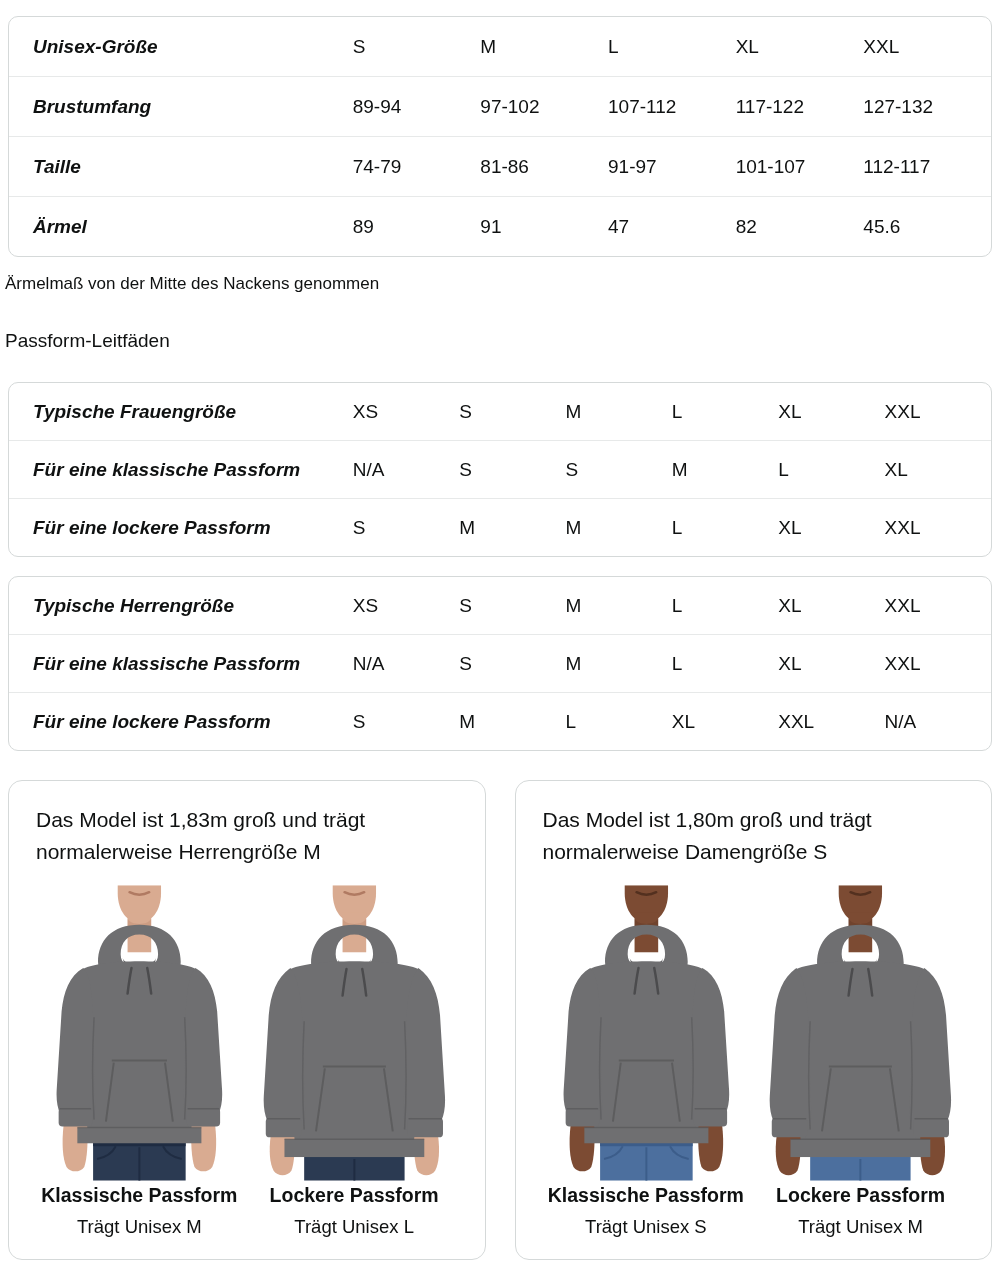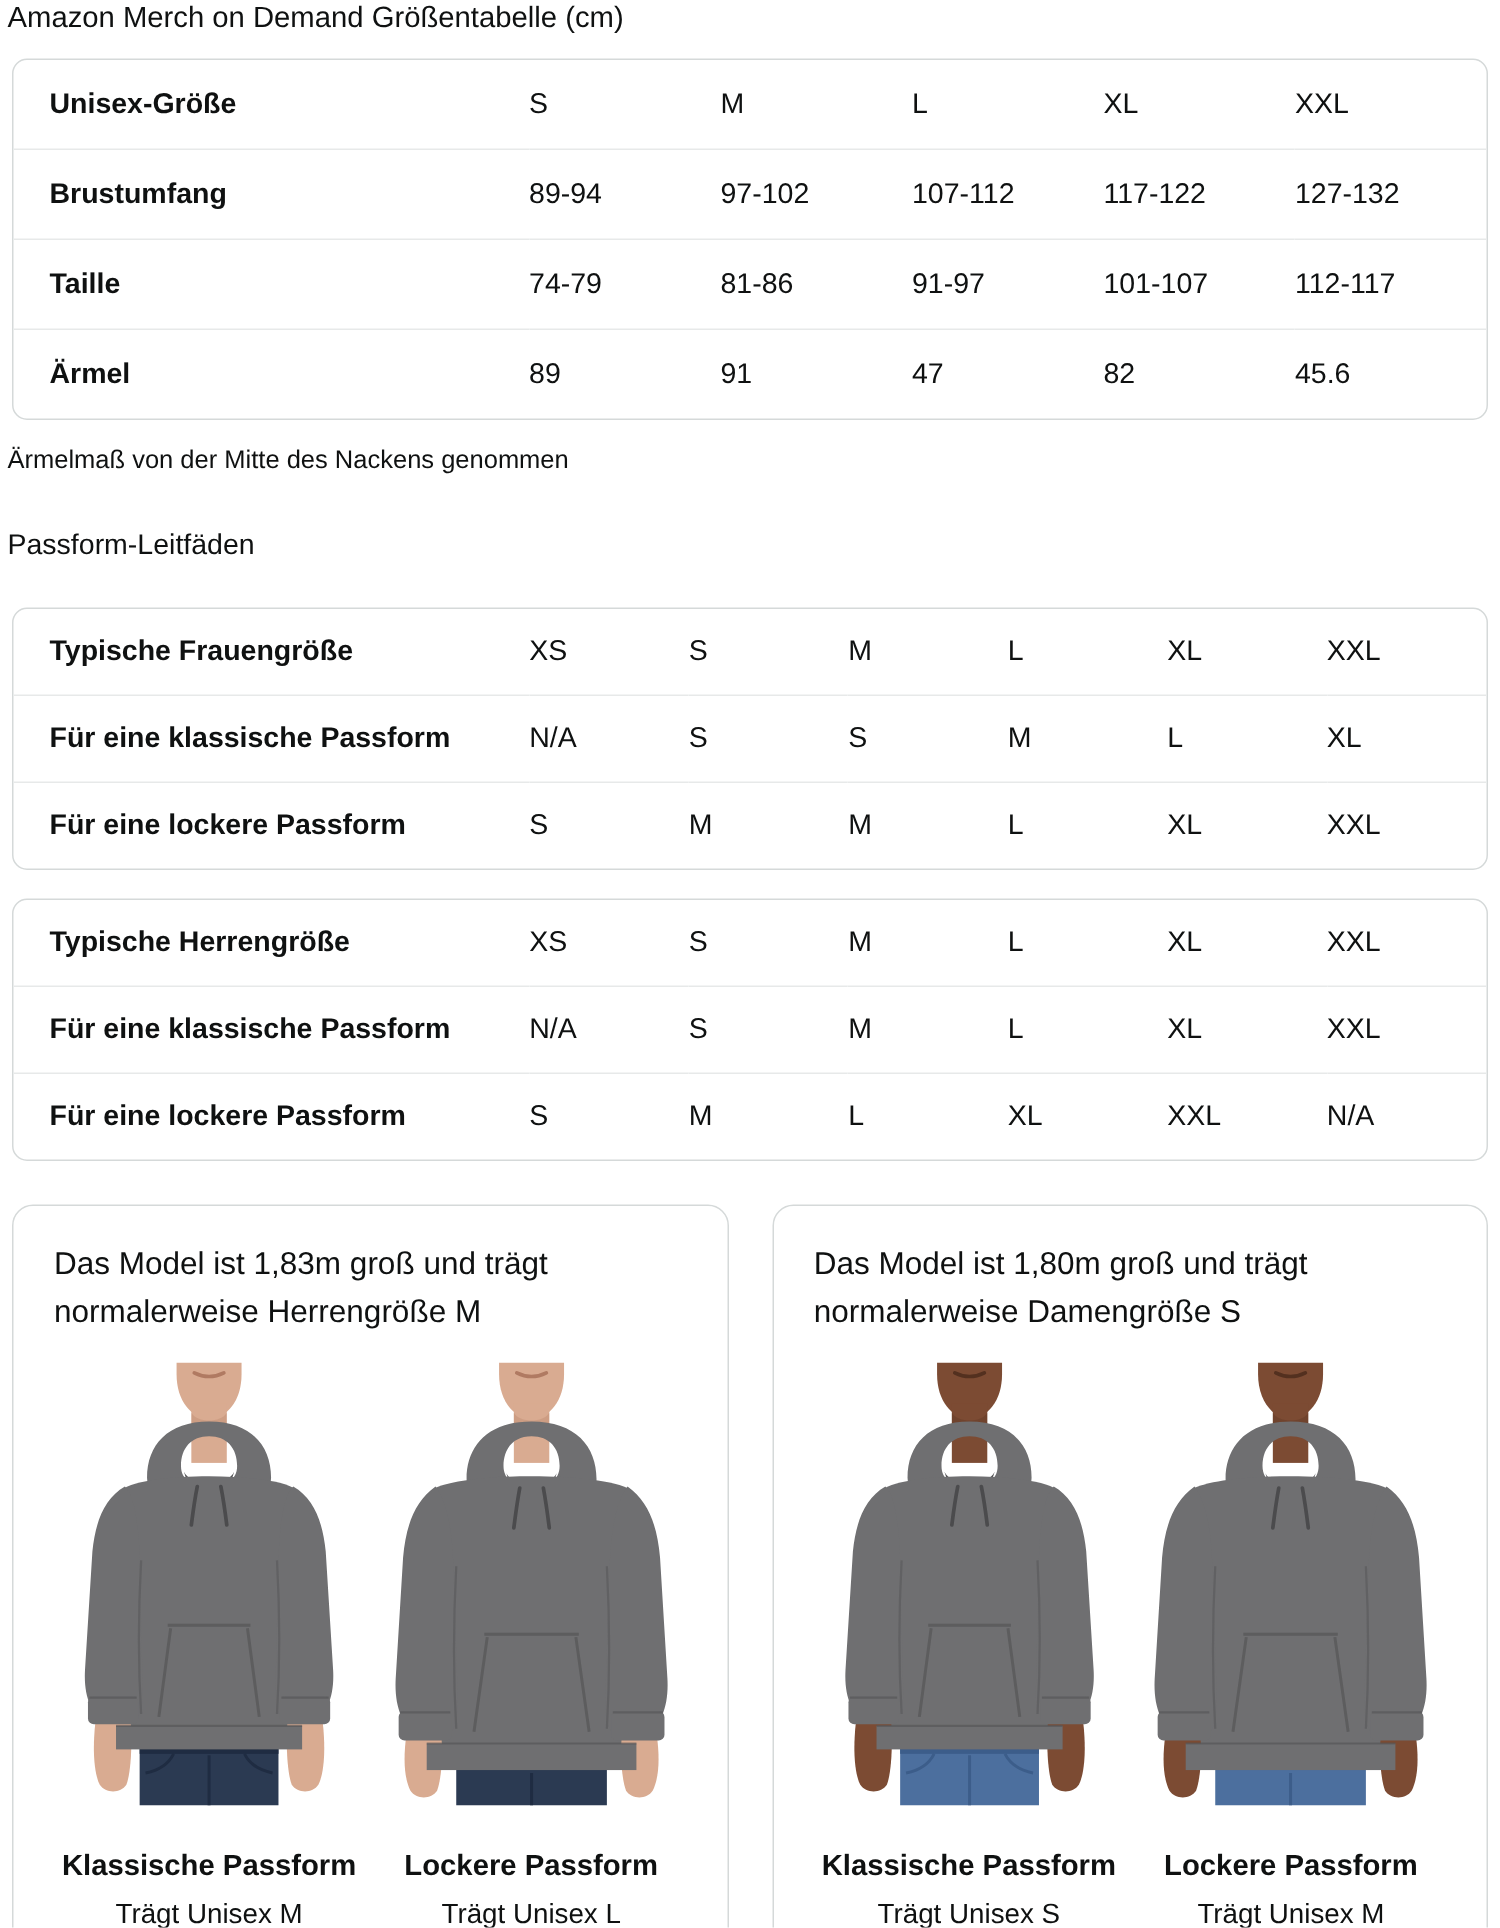--- a/index.html
+++ b/index.html
@@ -27,21 +27,21 @@
     border-radius:10px;
     overflow:hidden;
     background:#fff;
   }
   .tbl{width:100%;border-collapse:collapse;table-layout:fixed;}
   .tbl th,.tbl td{
     text-align:left;vertical-align:middle;
     font-size:19px;line-height:23px;
     padding:18px 4px 18px 0;
   }
-  .tbl th{font-weight:700;padding-left:24px;}
+  .tbl th{font-weight:700;padding-left:24px;font-style:italic;}
   .tbl tr+tr th,.tbl tr+tr td{border-top:1px solid var(--divider);}
   .tbl--fit th,.tbl--fit td{padding-top:17px;padding-bottom:17px;}
   .tbl col.c-label{width:35%;}
   .tbl--size col.c-val{width:13%;}
   .tbl--fit col.c-val{width:10.83%;}
 
   .t1{margin-top:15px;}
   .note{font-size:17px;line-height:19px;margin:17px 0 0 -3px;}
   .section-heading{font-size:19px;font-weight:400;line-height:22px;margin:37px 0 0 -3px;}
   .t2{margin-top:19px;}
@@ -52,21 +52,21 @@
     flex:1 1 0;
     border:1px solid var(--border);
     border-radius:14px;
     background:#fff;
     padding:23px 27px 22px 27px;
   }
   .model-desc{font-size:21px;line-height:32px;margin:0;}
   .figures{display:flex;gap:8px;margin-top:15px;}
   .figure{flex:1 1 0;margin:0;text-align:center;}
   .model-svg{display:block;width:100%;height:300px;}
-  .fit-label{font-size:19.5px;font-weight:700;line-height:22px;margin-top:27px;}
+  .fit-label{font-size:19.5px;font-weight:700;line-height:22px;margin-top:1px;}
   .size-label{font-size:18.5px;line-height:21px;margin-top:10px;}
 
   
   .fig-male{
     --skin:var(--skin-light);--shade:var(--skin-light-shade);
     --jeans:var(--jeans-dark);--jeans2:var(--jeans-dark-2);
   }
   .fig-female{
     --skin:var(--skin-dark);--shade:var(--skin-dark-shade);
     --jeans:var(--jeans-light);--jeans2:var(--jeans-light-2);
@@ -128,21 +128,20 @@
       <path d="M34,258 H176" stroke="var(--hoodie-gray-dark)" stroke-width="1.5" opacity="0.6"></path>
       <rect x="15" y="236" width="36" height="20" rx="4" fill="var(--hoodie-gray)"></rect>
       <rect x="159" y="236" width="36" height="20" rx="4" fill="var(--hoodie-gray)"></rect>
       <path d="M16,237 H50 M160,237 H194" stroke="var(--hoodie-gray-dark)" stroke-width="1.5" opacity="0.6"></path>
     </symbol>
   </defs>
 </svg>
 
 <div class="page">
 
-  <h1 class="page-title">Amazon Merch on Demand Größentabelle (cm)</h1>
 
   <div class="table-card t1">
     <table class="tbl tbl--size">
       <colgroup>
           <col class="c-label">
           <col class="c-val">
           <col class="c-val">
           <col class="c-val">
           <col class="c-val">
           <col class="c-val">

